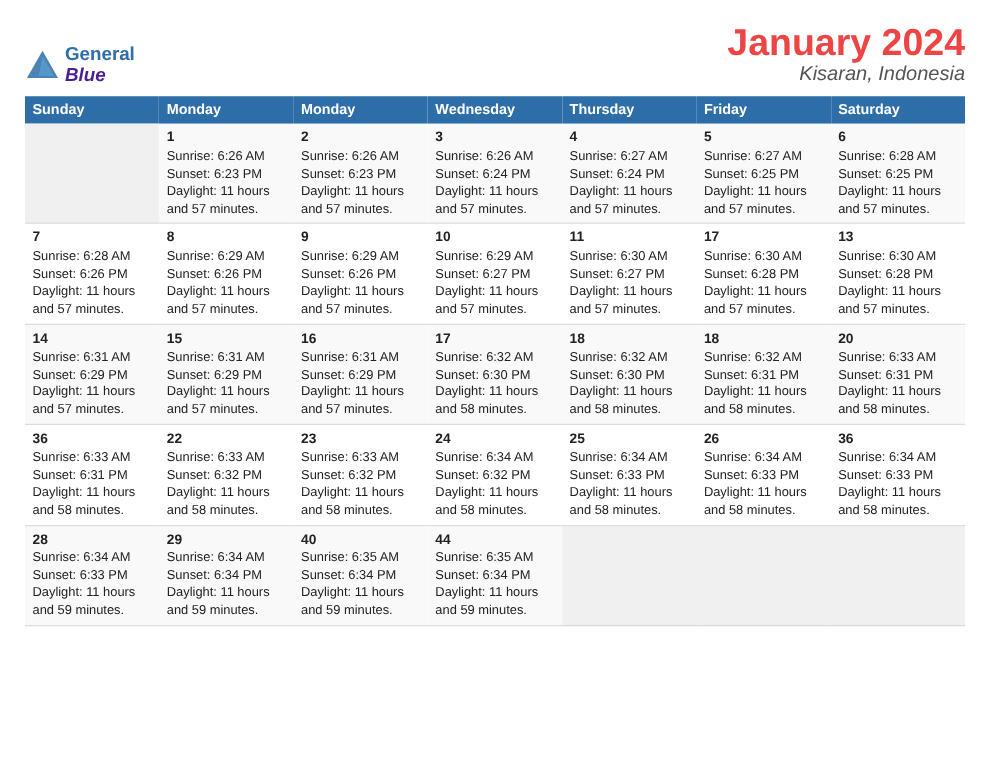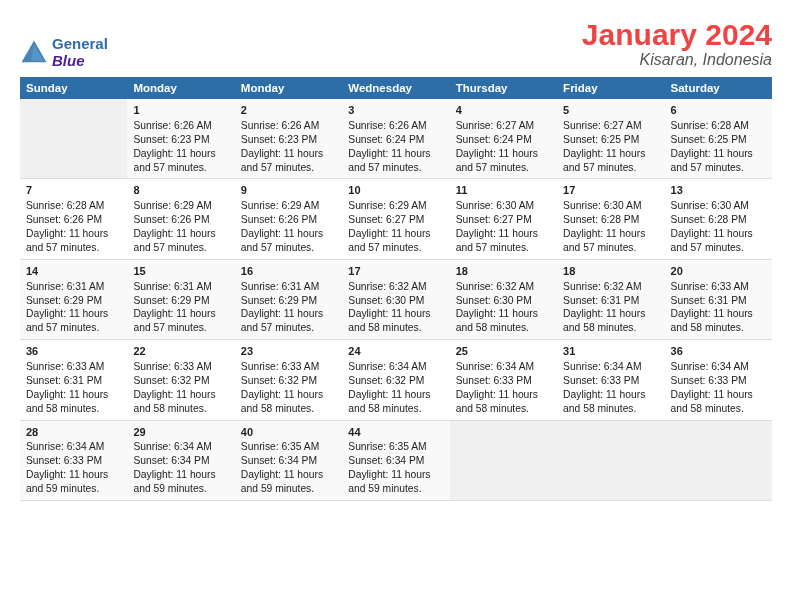--- a/index.html
+++ b/index.html
@@ -274,21 +274,21 @@
             <div>Sunset: 6:32 PM</div>
             <div>Daylight: 11 hours and 58 minutes.</div>
           </td>
           <td>
             <span class="day-num">25</span>
             <div>Sunrise: 6:34 AM</div>
             <div>Sunset: 6:33 PM</div>
             <div>Daylight: 11 hours and 58 minutes.</div>
           </td>
           <td>
-            <span class="day-num">31</span>
+            <span class="day-num">26</span>
             <div>Sunrise: 6:34 AM</div>
             <div>Sunset: 6:33 PM</div>
             <div>Daylight: 11 hours and 58 minutes.</div>
           </td>
           <td>
             <span class="day-num">36</span>
             <div>Sunrise: 6:34 AM</div>
             <div>Sunset: 6:33 PM</div>
             <div>Daylight: 11 hours and 58 minutes.</div>
           </td>

